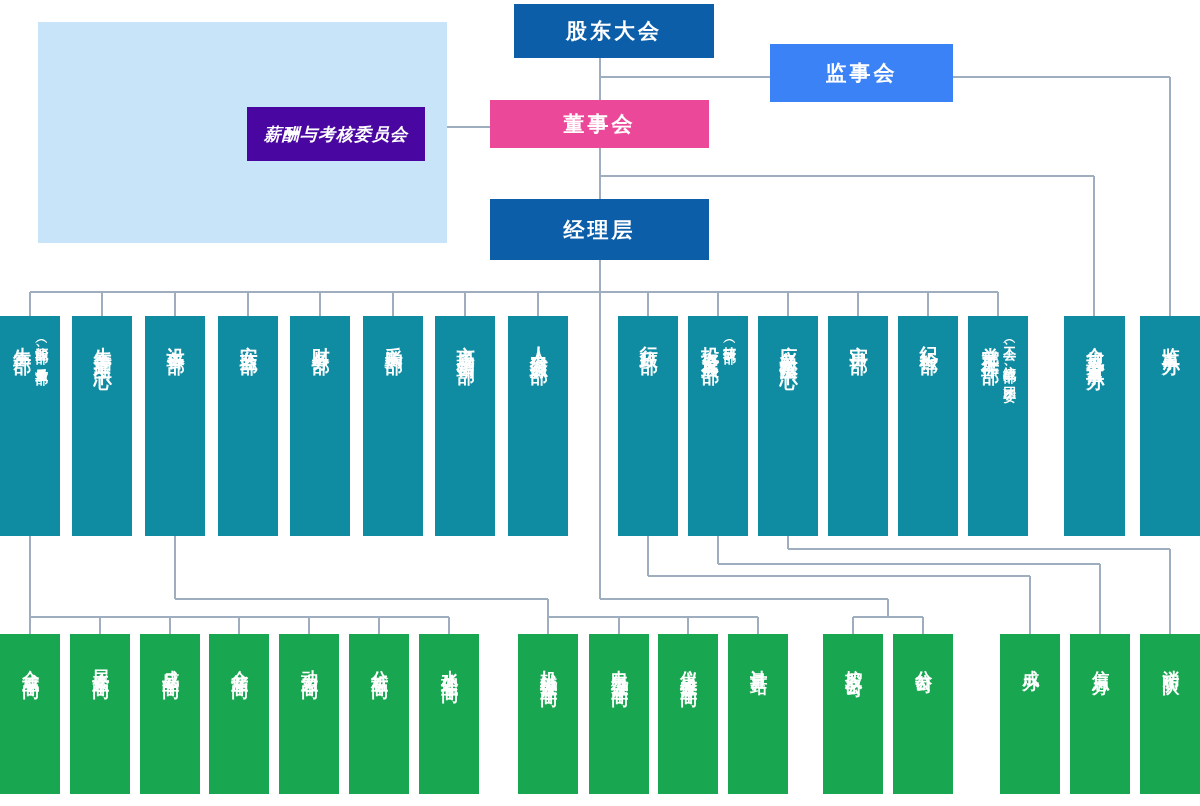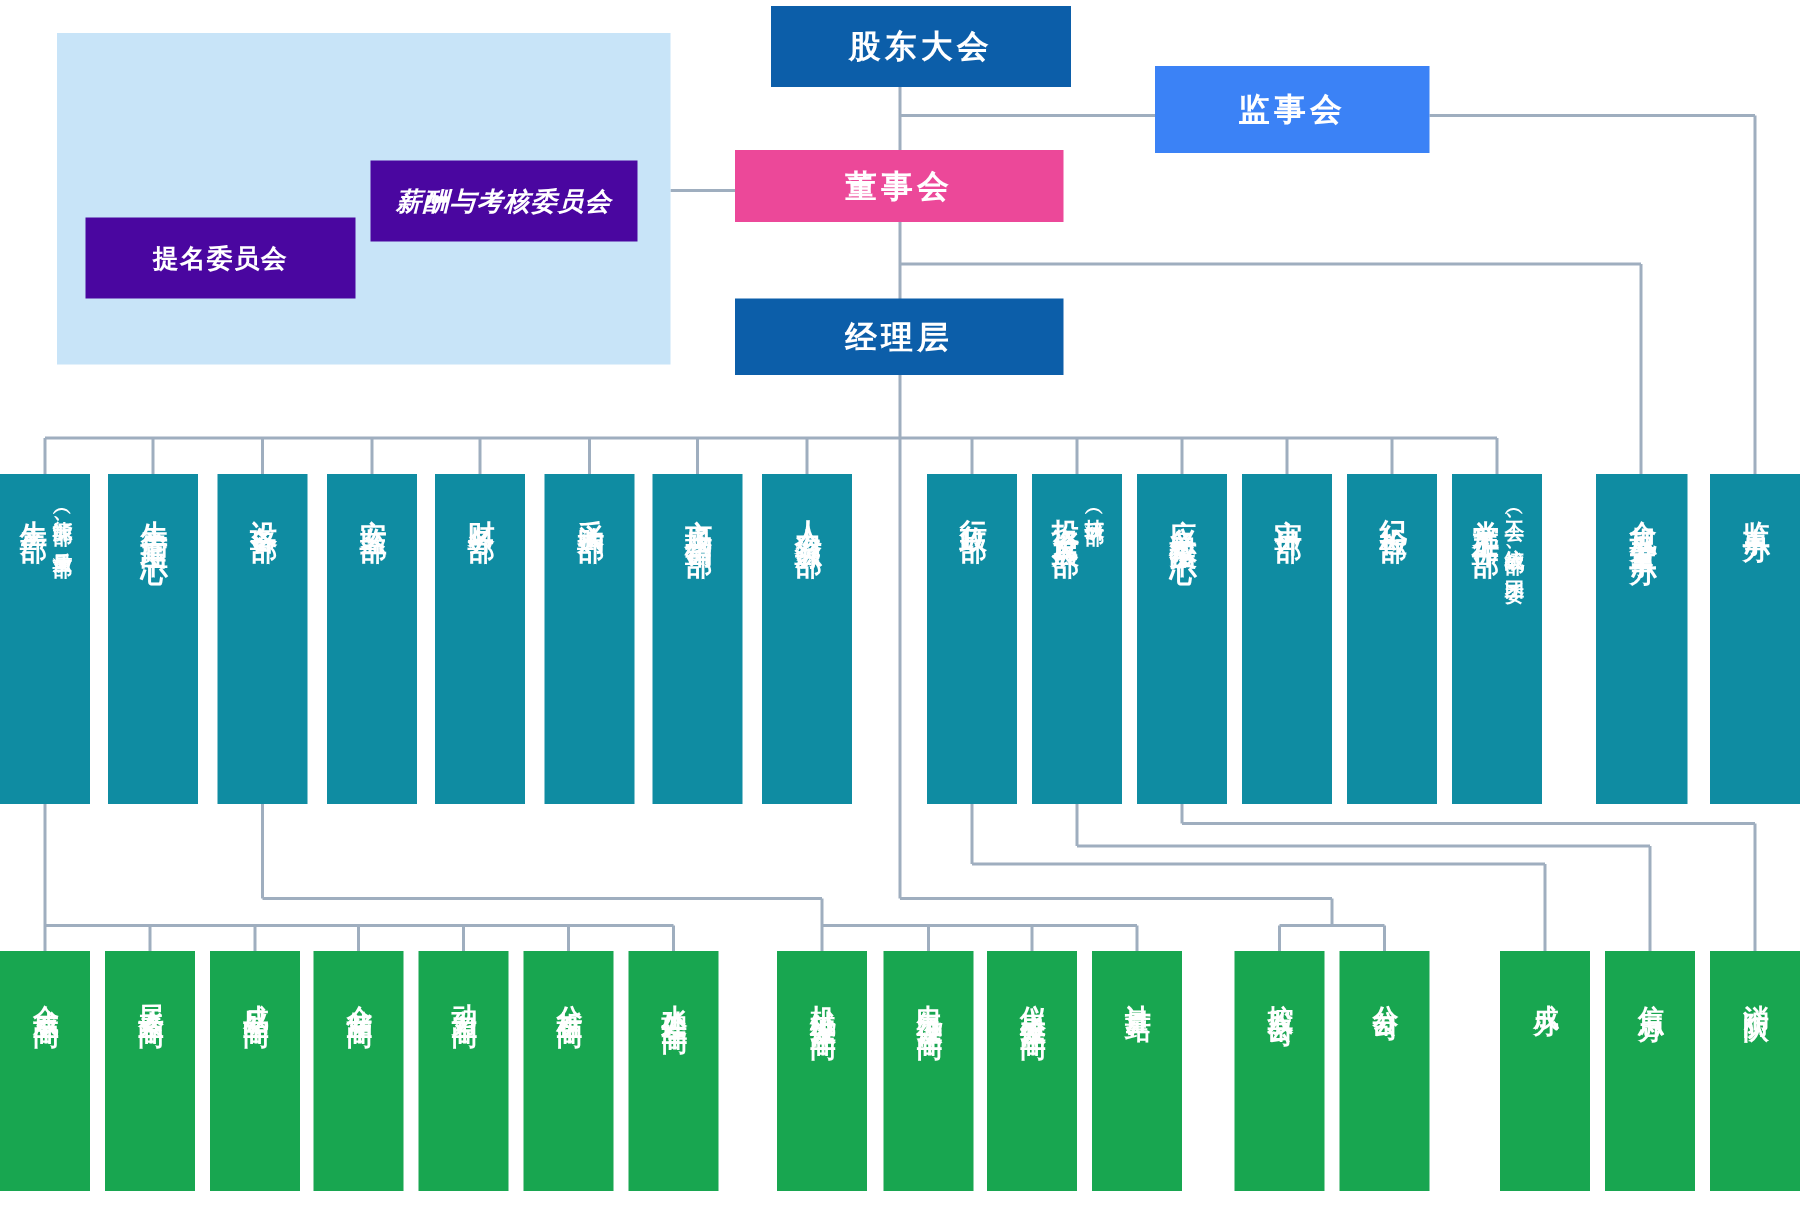--- a/index.html
+++ b/index.html
@@ -92,30 +92,27 @@
     </svg>
 <div class="node gov" style="background: rgb(12, 94, 169); left: 490px; top: 4px; width: 200px; height: 54px; margin-left: 24px;">
       <span>股东大会</span>
     </div>
     <div class="node gov" style="background: #3b82f6; left: 770px; top: 44px; width: 183px; height: 58px;">
       <span>监事会</span>
     </div>
     <div class="node gov" style="background: #ec4899; left: 490px; top: 100px; width: 219px; height: 48px;">
       <span>董事会</span>
     </div>
-    <div class="node gov" style="background: rgb(12, 94, 169); left: 490px; top: 199px; width: 219px; height: 51px;">
+    <div class="node gov" style="background: rgb(12, 94, 169); left: 490px; top: 199px; width: 219px; height: 61px;">
       <span>经理层</span>
     </div>
     <div class="panel" style="position: absolute; background: rgb(200, 228, 248); left: 38px; top: 22px; width: 409px; height: 221px;"></div>
     <div class="node committee" style="background: rgb(74, 6, 160); left: 247px; top: 107px; width: 178px; height: 54px; font-style: italic;">
       <span>薪酬与考核委员会</span>
     </div>
-    <div class="node committee" style="background: rgb(74, 6, 160); left: 57px; top: 145px; width: 180px; height: 54px;">
-      <span>提名委员会</span>
-    </div>
     <div class="node vert dept" style="background: rgb(15, 140, 162); left: 0px; top: 316px; width: 60px; height: 220px;">
       <div class="vtext">
         <span class="main">生产部</span>
         <span class="paren">（能源部、质量部）</span>
       </div>
     </div>
     <div class="node vert dept" style="background: rgb(15, 140, 162); left: 72px; top: 316px; width: 60px; height: 220px;">
       <div class="vtext">
         <span class="main">生产管理中心</span>
       </div>

